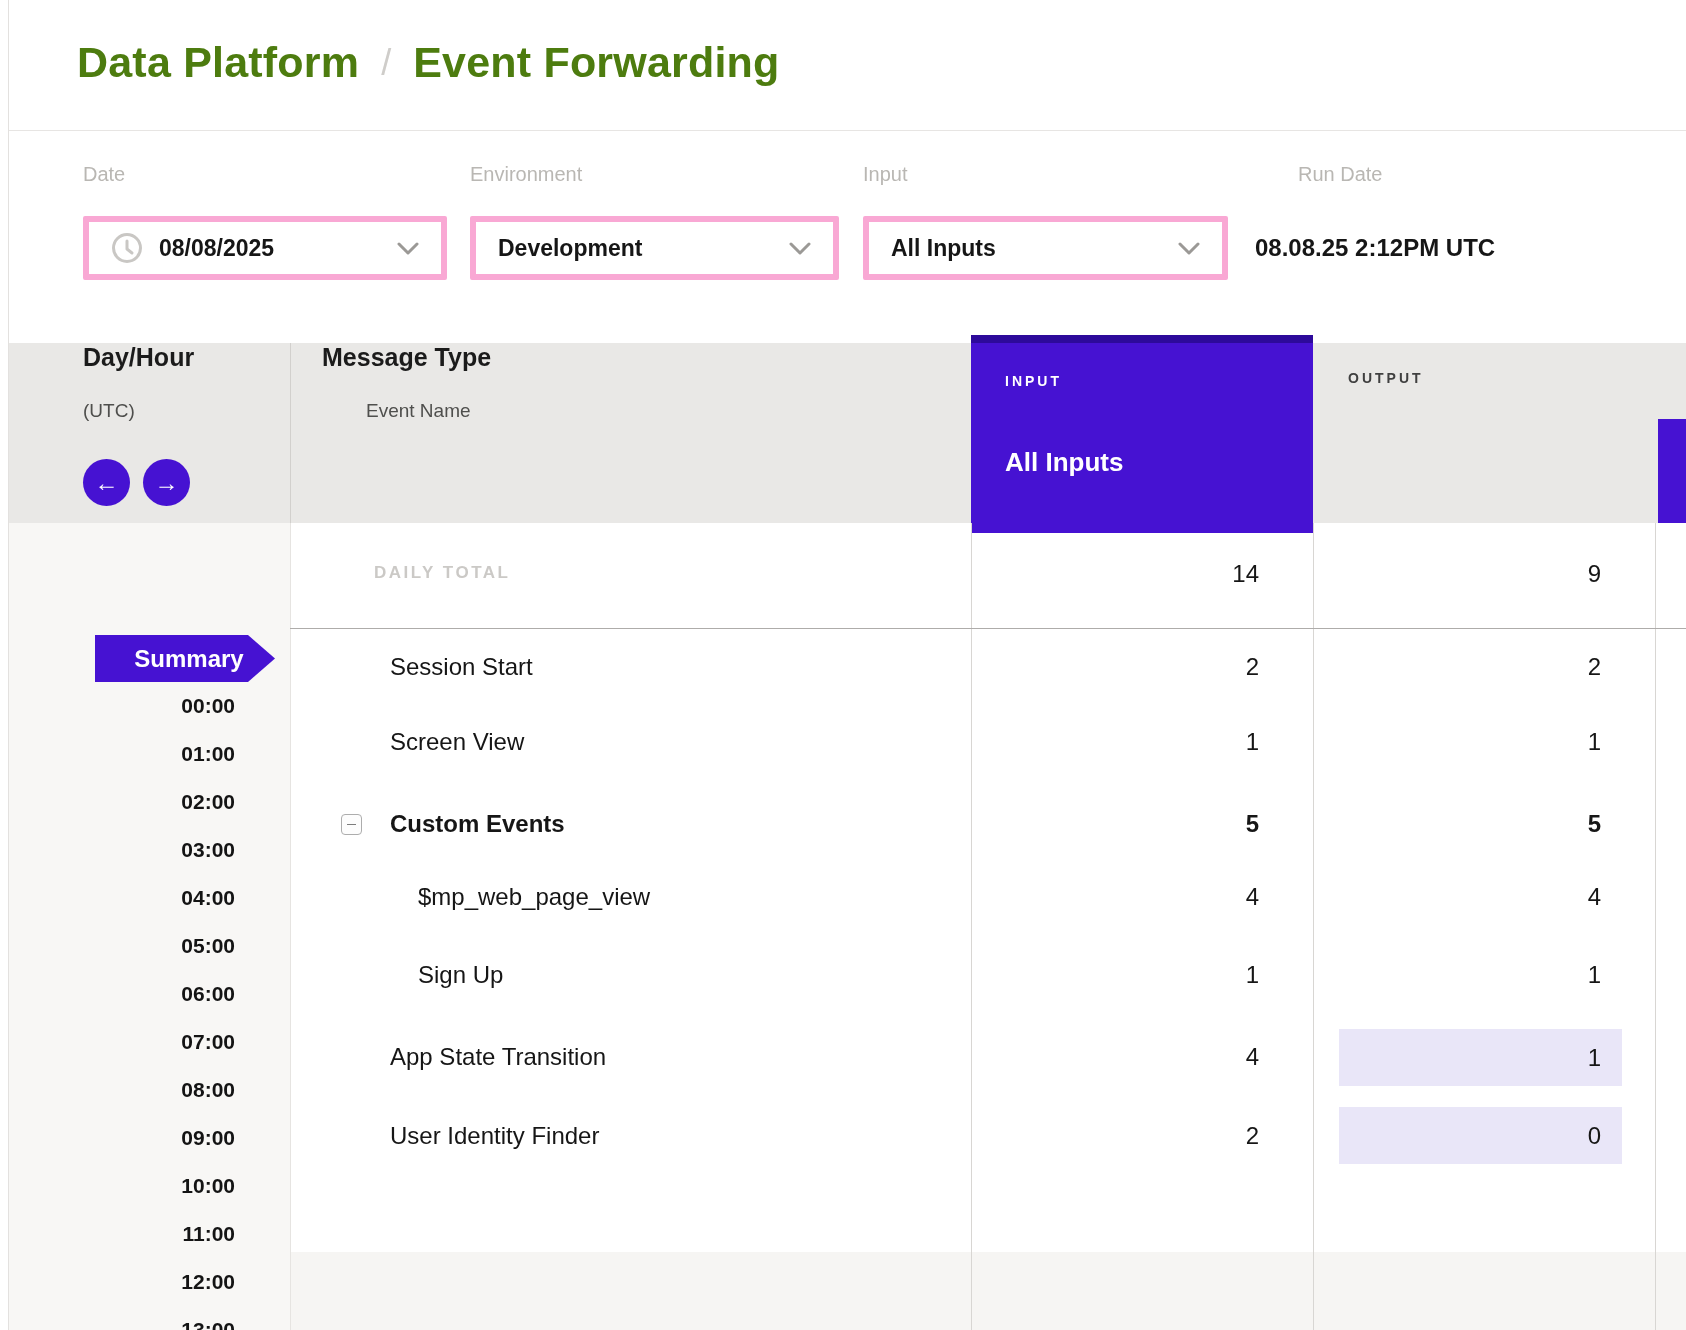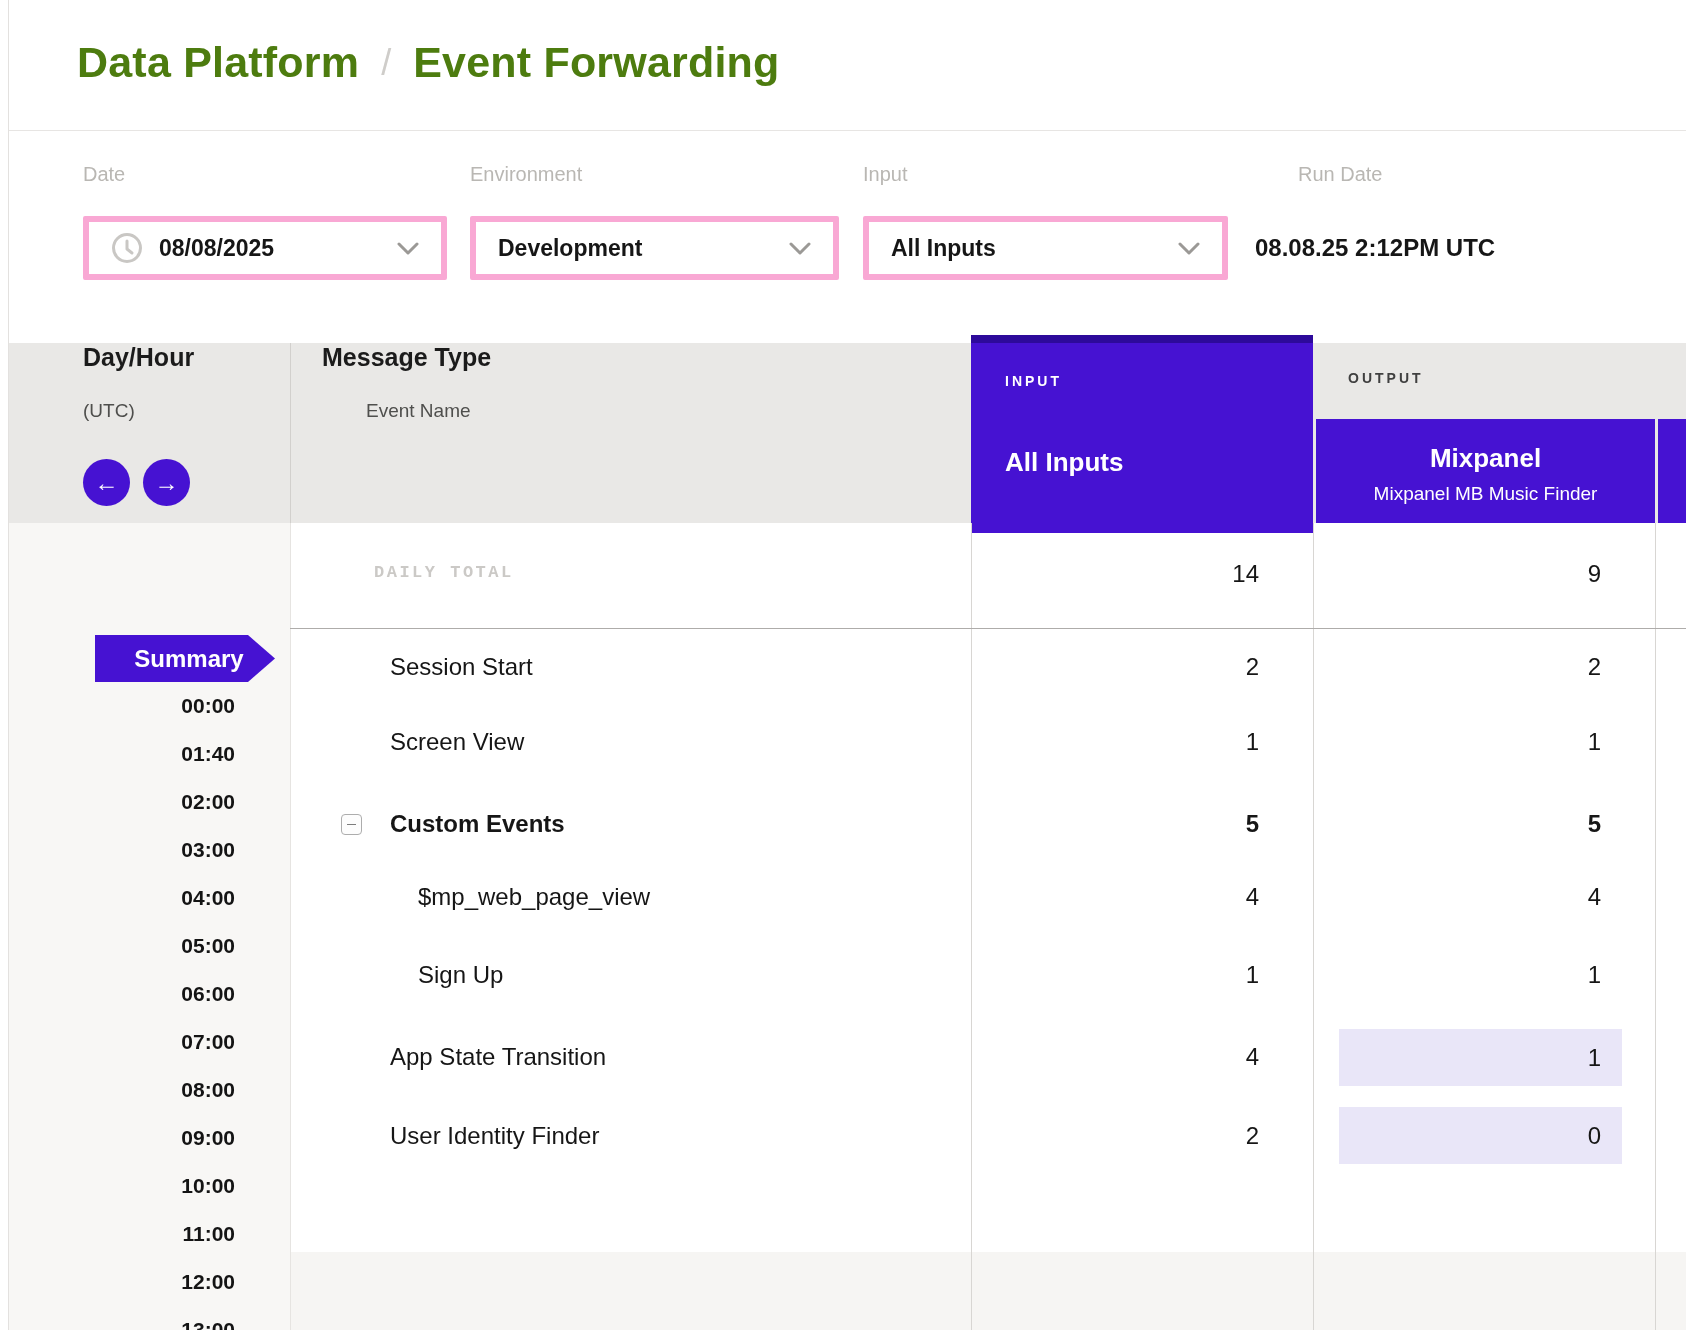--- a/index.html
+++ b/index.html
@@ -60,21 +60,21 @@
   .sidebar-bg{left:9px;top:523px;width:281px;height:807px;background:#f8f7f5;}
   .footer-band{left:290px;top:1252px;width:1396px;height:78px;background:#f6f5f3;}
   .vline{width:1px;background:#d8d6d3;}
   .v-sidebar-hdr{left:290px;top:343px;height:180px;background:#d2d0cd;}
   .v-sidebar-body{left:290px;top:523px;height:807px;background:#e6e4e1;}
   .v-col1{left:971px;top:523px;height:807px;}
   .v-col2{left:1313px;top:523px;height:807px;}
   .v-col3{left:1655px;top:523px;height:807px;}
   .total-divider{left:290px;top:628px;width:1396px;height:1px;background:#aeacaa;}
 
-  .daily-total-label{left:374px;top:563px;font-size:17px;font-weight:700;letter-spacing:2.5px;color:#cbc9c6;font-family:Liberation Mono, monospace;}
+  .daily-total-label{left:374px;top:563px;font-size:17px;font-weight:700;letter-spacing:2.5px;color:#cbc9c6;}
   .val{font-size:24px;color:#161616;text-align:right;}
   .val-in{width:200px;left:1059px;}   
   .val-out{width:200px;left:1401px;}  
 
   .row-label{font-size:24px;color:#161616;white-space:nowrap;}
   .row-label.bold{font-weight:700;}
   .bold-val{font-weight:700;}
   .expander{
     left:341px;width:21px;height:21px;box-sizing:border-box;
     border:1.5px solid #adadad;border-radius:4px;background:#fdfdfd;
@@ -167,24 +167,20 @@
   <div class="abs hdr-sub" style="left:366px;top:400px;">Event Name</div>
 
   <div class="abs input-block">
     <div class="topstrip"></div>
     <div class="sec">INPUT</div>
     <div class="name">All Inputs</div>
   </div>
 
   <div class="abs col-section-label" style="left:1348px;top:370px;">OUTPUT</div>
 
-  <div class="abs mixpanel-block">
-    <div class="name">Mixpanel</div>
-    <div class="sub">Mixpanel MB Music Finder</div>
-  </div>
   <div class="abs next-output-block"></div>
 
   <div class="abs sidebar-bg"></div>
   <div class="abs footer-band"></div>
   <div class="abs vline v-sidebar-body"></div>
   <div class="abs vline v-col1"></div>
   <div class="abs vline v-col2"></div>
   <div class="abs vline v-col3"></div>
 
   <div class="abs daily-total-label">DAILY TOTAL</div>
@@ -224,21 +220,21 @@
   <div class="abs row-label" style="left:390px;top:1122px;">User Identity Finder</div>
   <div class="abs val val-in" style="top:1122px;">2</div>
   <div class="abs hl-cell" style="top:1107px;">
     <span>0</span>
   </div>
 
   <div class="abs summary-flag">
     <span>Summary</span>
   </div>
   <div class="abs hour" style="top:694px;">00:00</div>
-  <div class="abs hour" style="top:742px;">01:40</div>
+  <div class="abs hour" style="top:742px;">01:00</div>
   <div class="abs hour" style="top:790px;">02:00</div>
   <div class="abs hour" style="top:838px;">03:00</div>
   <div class="abs hour" style="top:886px;">04:00</div>
   <div class="abs hour" style="top:934px;">05:00</div>
   <div class="abs hour" style="top:982px;">06:00</div>
   <div class="abs hour" style="top:1030px;">07:00</div>
   <div class="abs hour" style="top:1078px;">08:00</div>
   <div class="abs hour" style="top:1126px;">09:00</div>
   <div class="abs hour" style="top:1174px;">10:00</div>
   <div class="abs hour" style="top:1222px;">11:00</div>

